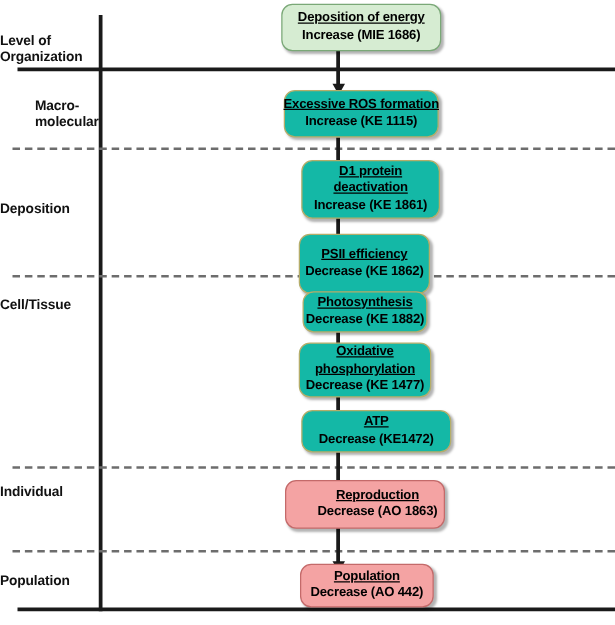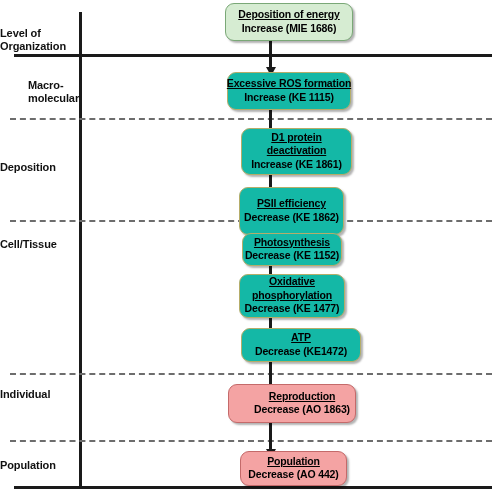--- a/index.html
+++ b/index.html
@@ -175,21 +175,21 @@
     <div class="sub">Increase (KE 1861)</div>
   </div>
 
   <div class="node ke" style="left:217px; top:187px; width:105px; height:48px;">
     <div class="title">PSII efficiency</div>
     <div class="sub">Decrease (KE 1862)</div>
   </div>
 
   <div class="node ke" style="left:220px; top:233px; width:100px; height:33px;">
     <div class="title">Photosynthesis</div>
-    <div class="sub">Decrease (KE 1152)</div>
+    <div class="sub">Decrease (KE 1882)</div>
   </div>
 
   <div class="node ke" style="left:217px; top:274px; width:106px; height:44px;">
     <div class="title wrap">Oxidative phosphorylation</div>
     <div class="sub">Decrease (KE 1477)</div>
   </div>
 
   <div class="node ke" style="left:219px; top:328px; width:120px; height:34px;">
     <div class="title">ATP</div>
     <div class="sub">Decrease (KE1472)</div>

